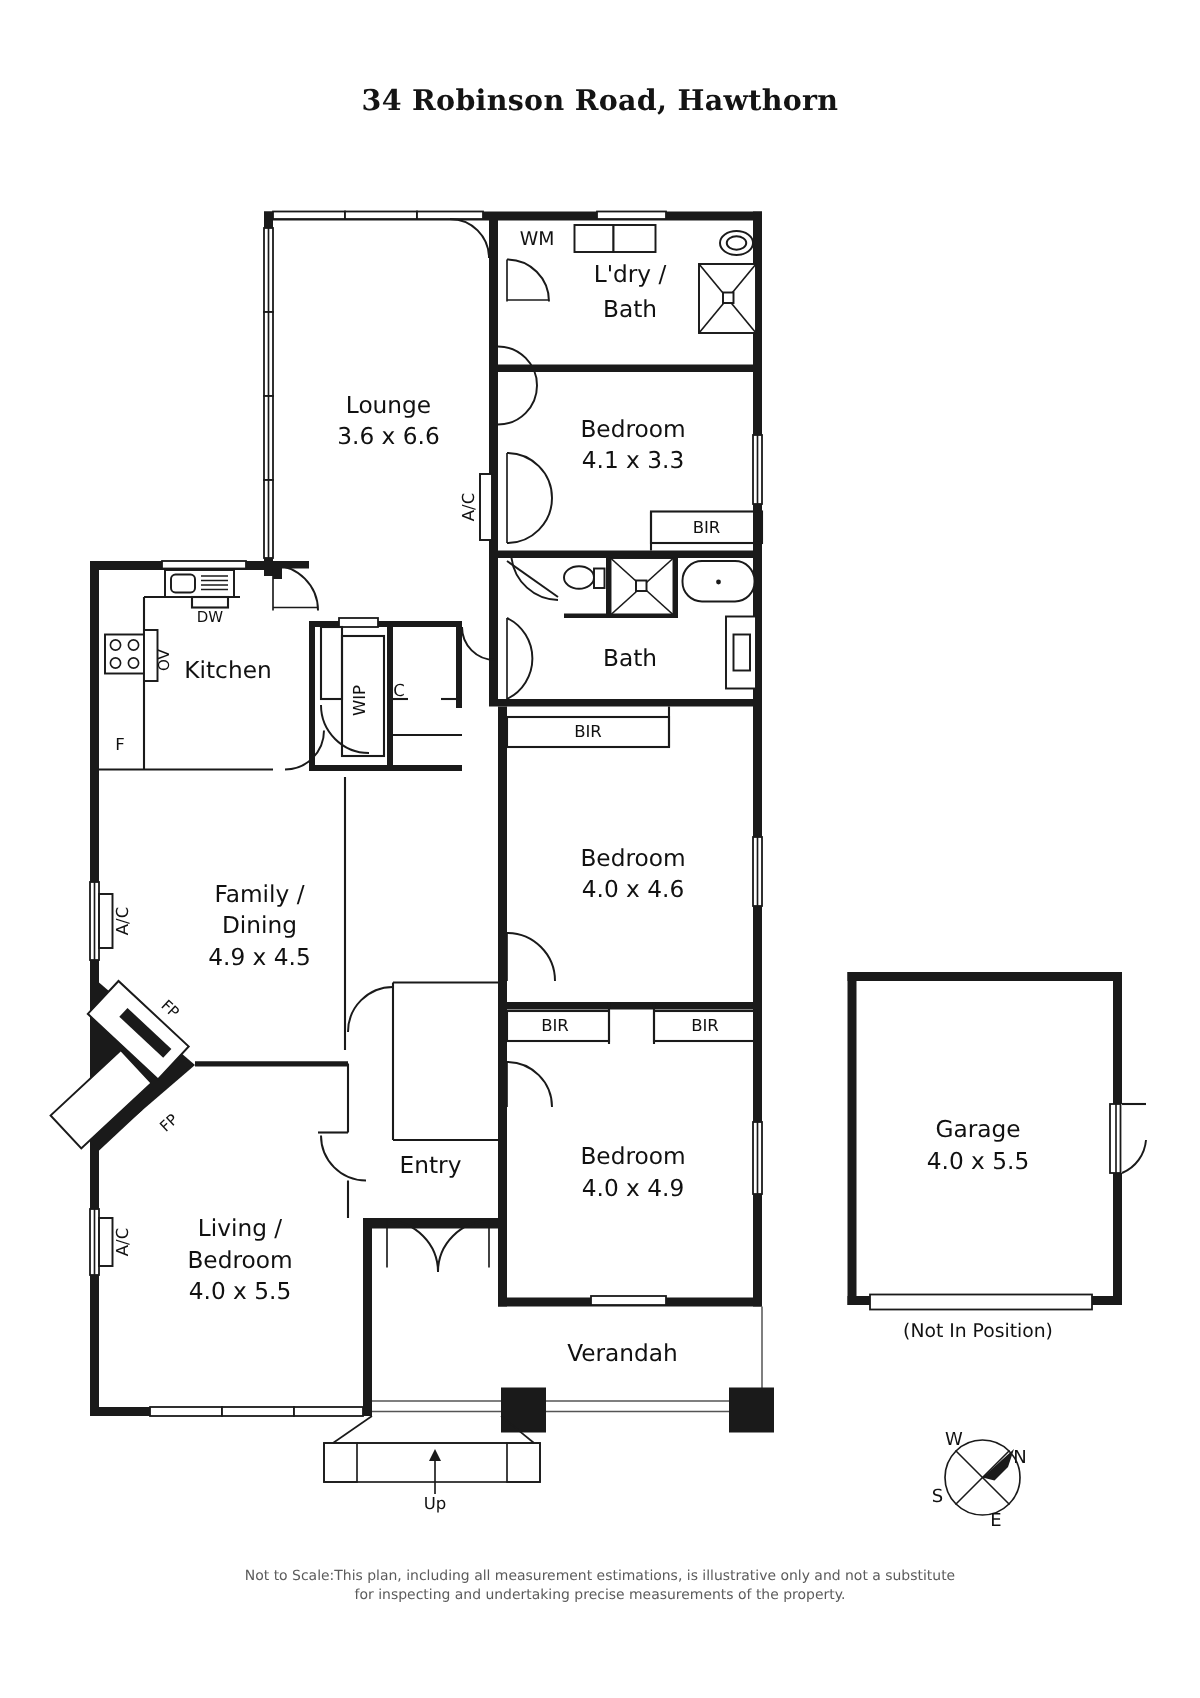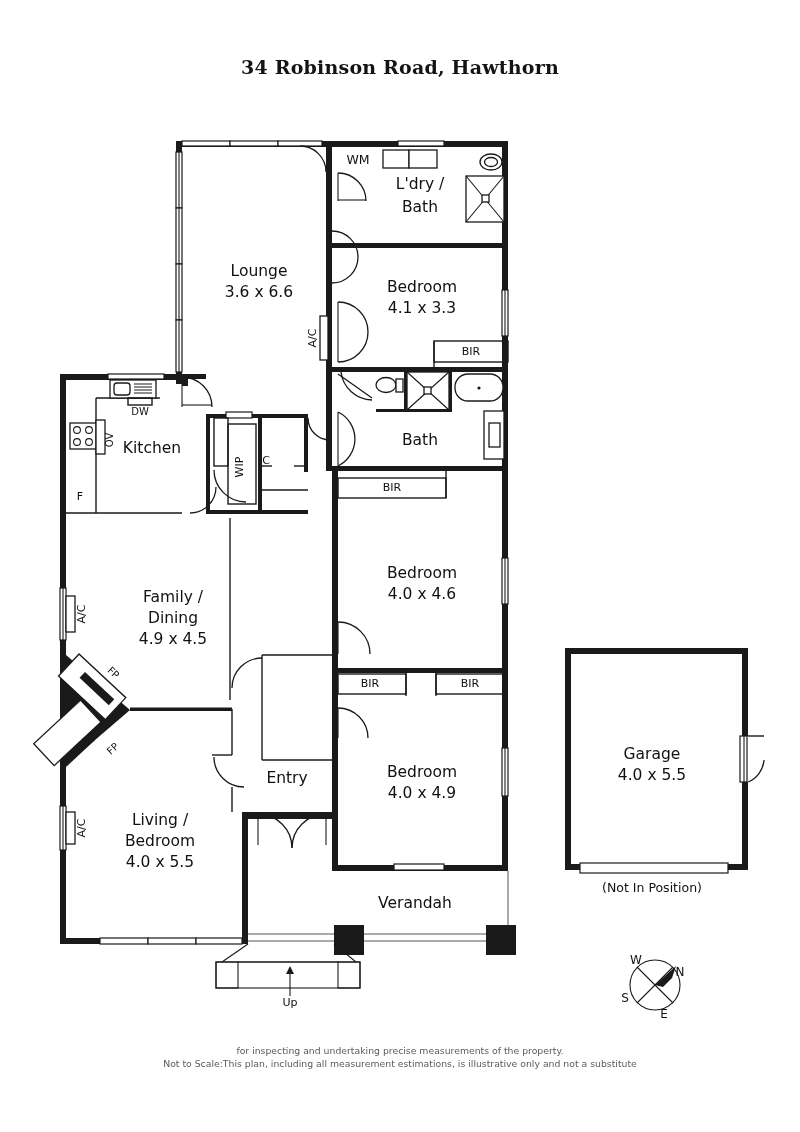--- a/index.html
+++ b/index.html
@@ -429,17 +429,17 @@
       <polygon class="wall" points="655,985 676,966 672,978 663,987"></polygon>
       <text class="compasslbl" x="636" y="960">W</text>
       <text class="compasslbl" x="680" y="972">N</text>
       <text class="compasslbl" x="625" y="998">S</text>
       <text class="compasslbl" x="664" y="1014">E</text>
     </g>
 
   </svg>
 
   <div id="footer">
+    <div>Not to Scale:This plan, including all measurement estimations, is illustrative only and not a substitute</div>
     <div>for inspecting and undertaking precise measurements of the property.</div>
-    <div>Not to Scale:This plan, including all measurement estimations, is illustrative only and not a substitute</div>
   </div>
 
 </div>
 
 </body></html>

